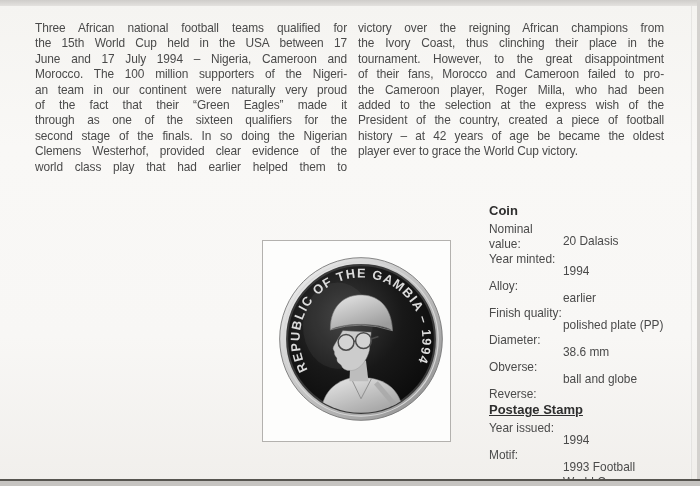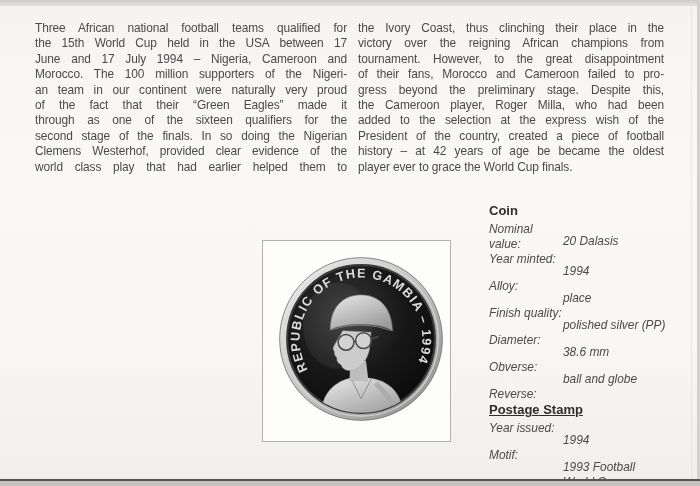--- a/index.html
+++ b/index.html
@@ -35,21 +35,21 @@
   
   .coin-box{
     position:absolute;left:262px;top:240px;width:189px;height:202px;
     background:#fdfdfc;border:1px solid #b3b1ae;box-sizing:border-box;
   }
   .coin-svg{position:absolute;left:15px;top:15px;}
 
   
   .specs{position:absolute;left:489px;top:203px;width:192px;color:#4a4a4a;}
   .spec-heading{font-size:13px;font-weight:bold;color:#2e2e2e;margin:0 0 4px 0;}
-  .spec-rows{font-size:11.9px;line-height:15px;font-style:italic;}
+  .spec-rows{font-size:11.9px;line-height:15px;}
   .spec-row{display:flex;}
   .spec-label{width:74px;flex:0 0 74px;}
   .spec-value{flex:1;white-space:pre-line;margin-top:12px;}
   .stamp-gap{text-decoration:underline;}
   .edition{margin-top:14px;font-size:11.9px;line-height:15px;}
 </style>
 </head>
 <body>
 
 <div class="scan">
@@ -62,30 +62,29 @@
       <div class="tline">Morocco. The 100 million supporters of the Nigeri-</div>
       <div class="tline">an team in our continent were naturally very proud</div>
       <div class="tline">of the fact that their “Green Eagles” made it</div>
       <div class="tline">through as one of the sixteen qualifiers for the</div>
       <div class="tline">second stage of the finals. In so doing the Nigerian</div>
       <div class="tline">Clemens Westerhof, provided clear evidence of the</div>
       <div class="tline">world class play that had earlier helped them to</div>
     </div>
 
   <div class="col col-right">
+      <div class="tline">victory over the reigning African champions from</div>
       <div class="tline">the Ivory Coast, thus clinching their place in the</div>
-      <div class="tline">victory over the reigning African champions from</div>
       <div class="tline">tournament. However, to the great disappointment</div>
       <div class="tline">of their fans, Morocco and Cameroon failed to pro-</div>
-      <div class="tline">gress beyond the preliminary stage. Despite this,</div>
       <div class="tline">the Cameroon player, Roger Milla, who had been</div>
       <div class="tline">added to the selection at the express wish of the</div>
       <div class="tline">President of the country, created a piece of football</div>
       <div class="tline">history – at 42 years of age be became the oldest</div>
-      <div class="tline lastline">player ever to grace the World Cup finals.</div>
+      <div class="tline lastline">player ever to grace the World Cup victory.</div>
     </div>
 
   <div class="coin-box">
     <svg class="coin-svg" width="166" height="166" viewBox="0 0 200 200">
       <defs>
         <linearGradient id="rimG" x1="0" y1="0" x2="1" y2="1">
           <stop offset="0" stop-color="#f4f4f4"></stop>
           <stop offset="0.5" stop-color="#c2c2c2"></stop>
           <stop offset="1" stop-color="#8a8a8a"></stop>
         </linearGradient>
@@ -140,25 +139,25 @@
         <div class="spec-row">
           <span class="spec-label">Nominal value:</span>
           <span class="spec-value">20 Dalasis</span>
         </div>
         <div class="spec-row">
           <span class="spec-label">Year minted:</span>
           <span class="spec-value">1994</span>
         </div>
         <div class="spec-row">
           <span class="spec-label">Alloy:</span>
-          <span class="spec-value">place</span>
+          <span class="spec-value">earlier</span>
         </div>
         <div class="spec-row">
           <span class="spec-label">Finish quality:</span>
-          <span class="spec-value">polished silver (PP)</span>
+          <span class="spec-value">polished plate (PP)</span>
         </div>
         <div class="spec-row">
           <span class="spec-label">Diameter:</span>
           <span class="spec-value">38.6 mm</span>
         </div>
         <div class="spec-row">
           <span class="spec-label">Obverse:</span>
           <span class="spec-value">ball and globe</span>
         </div>
         <div class="spec-row">

